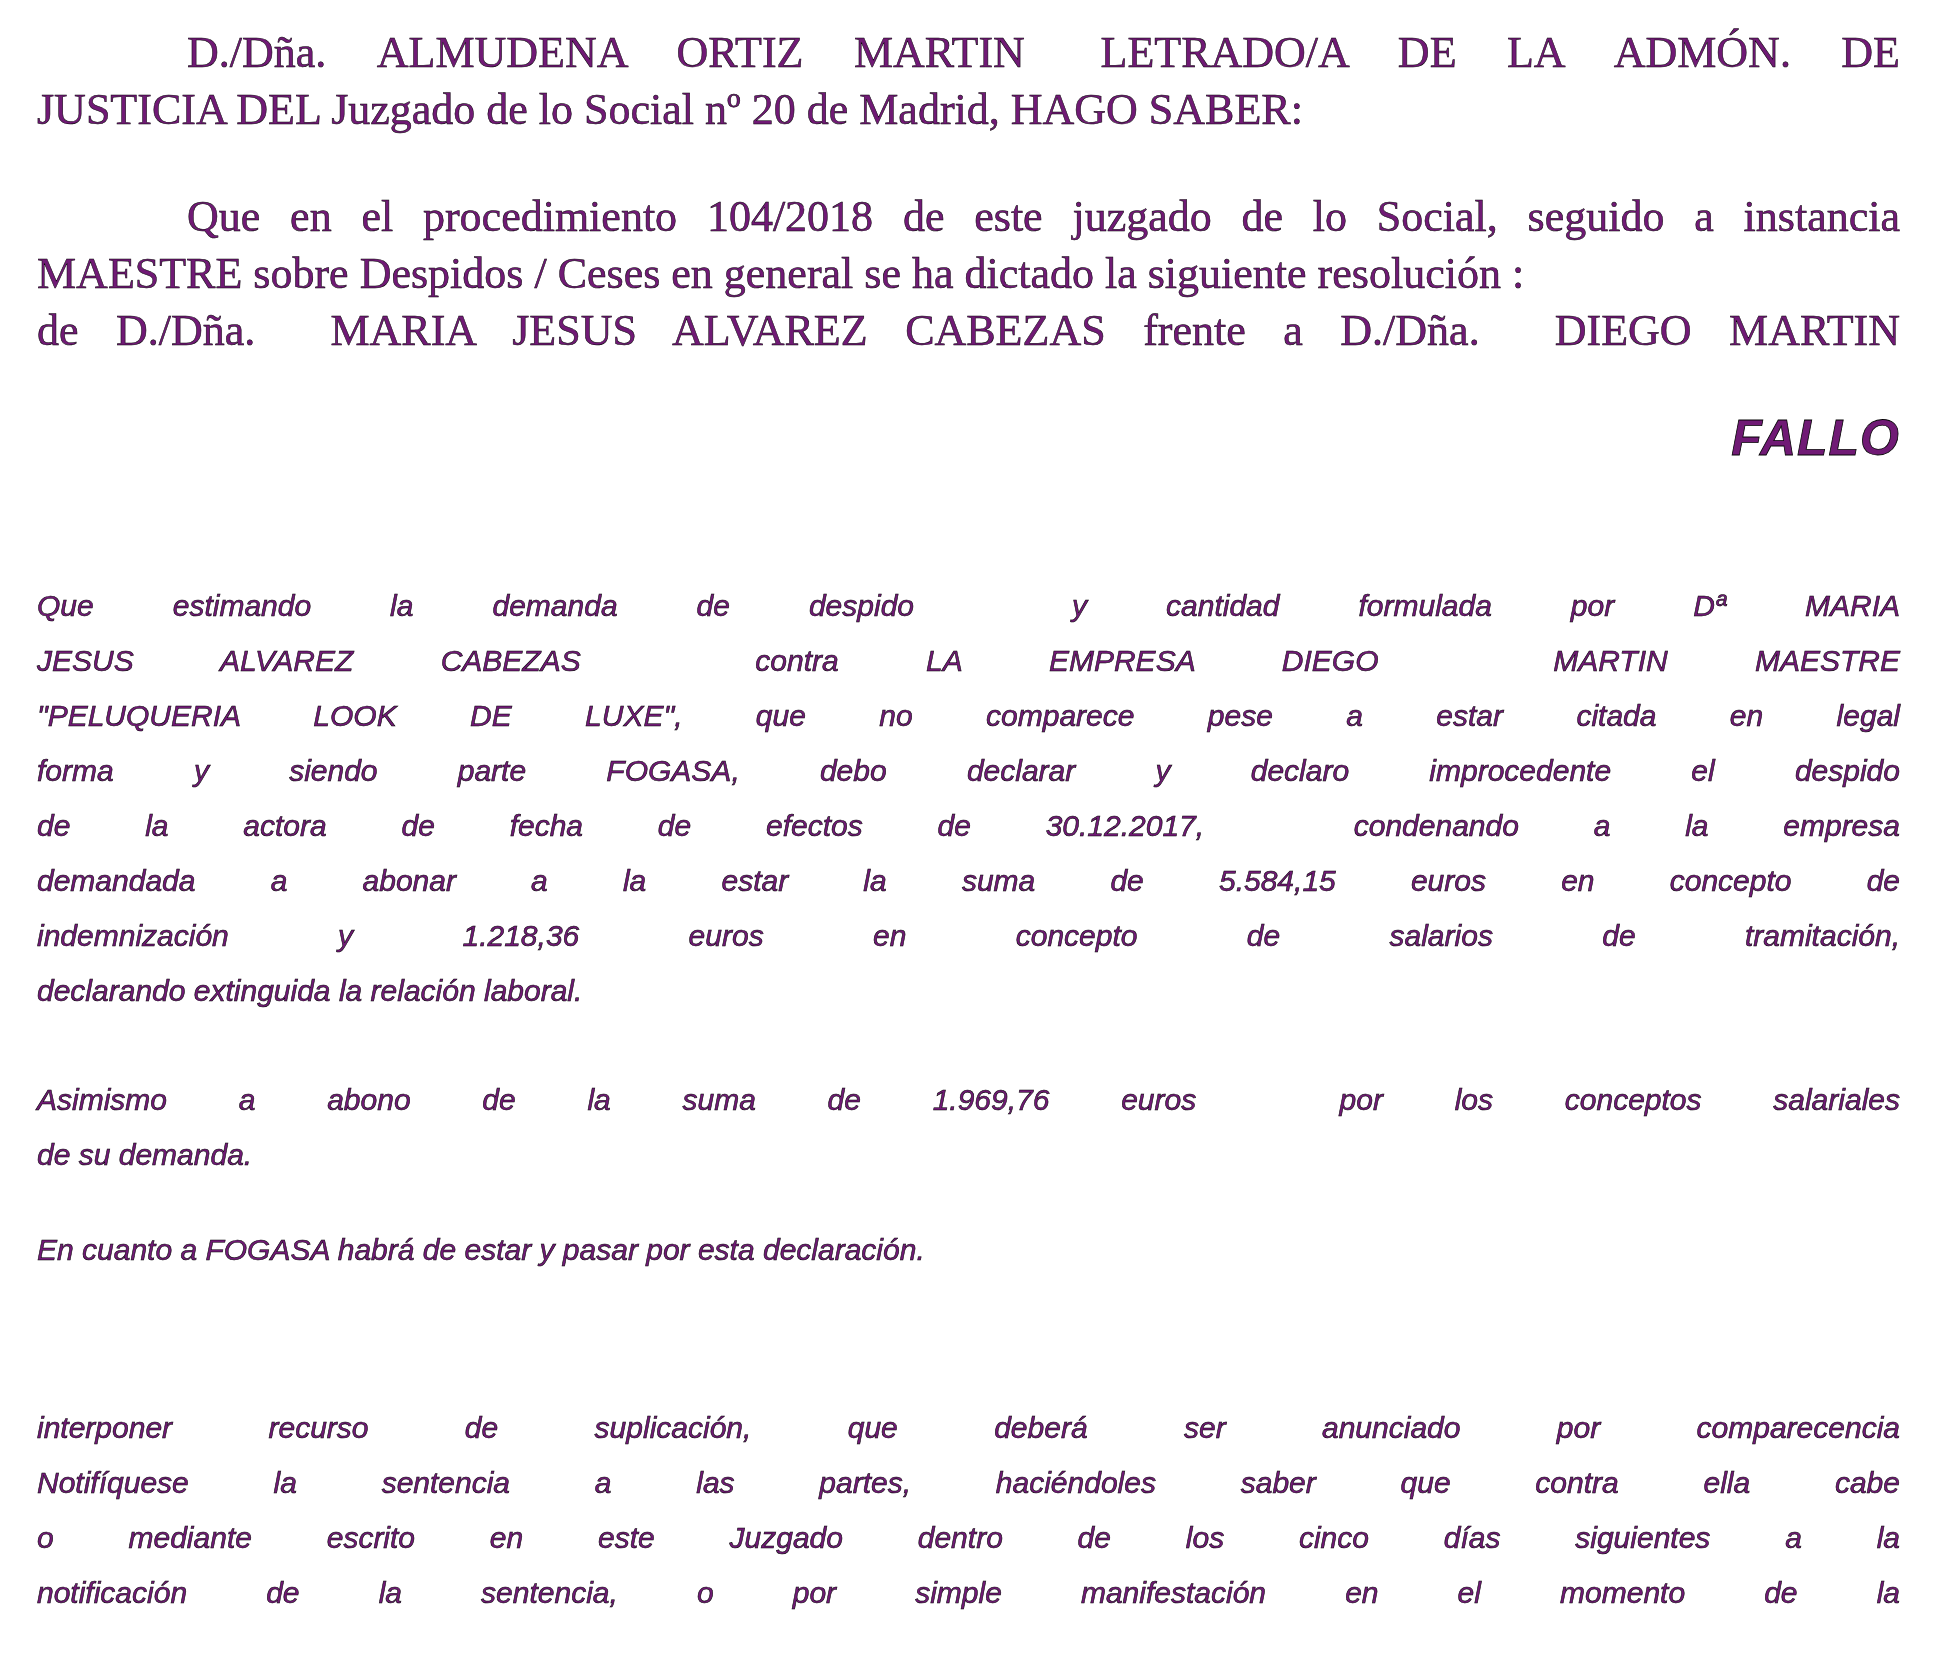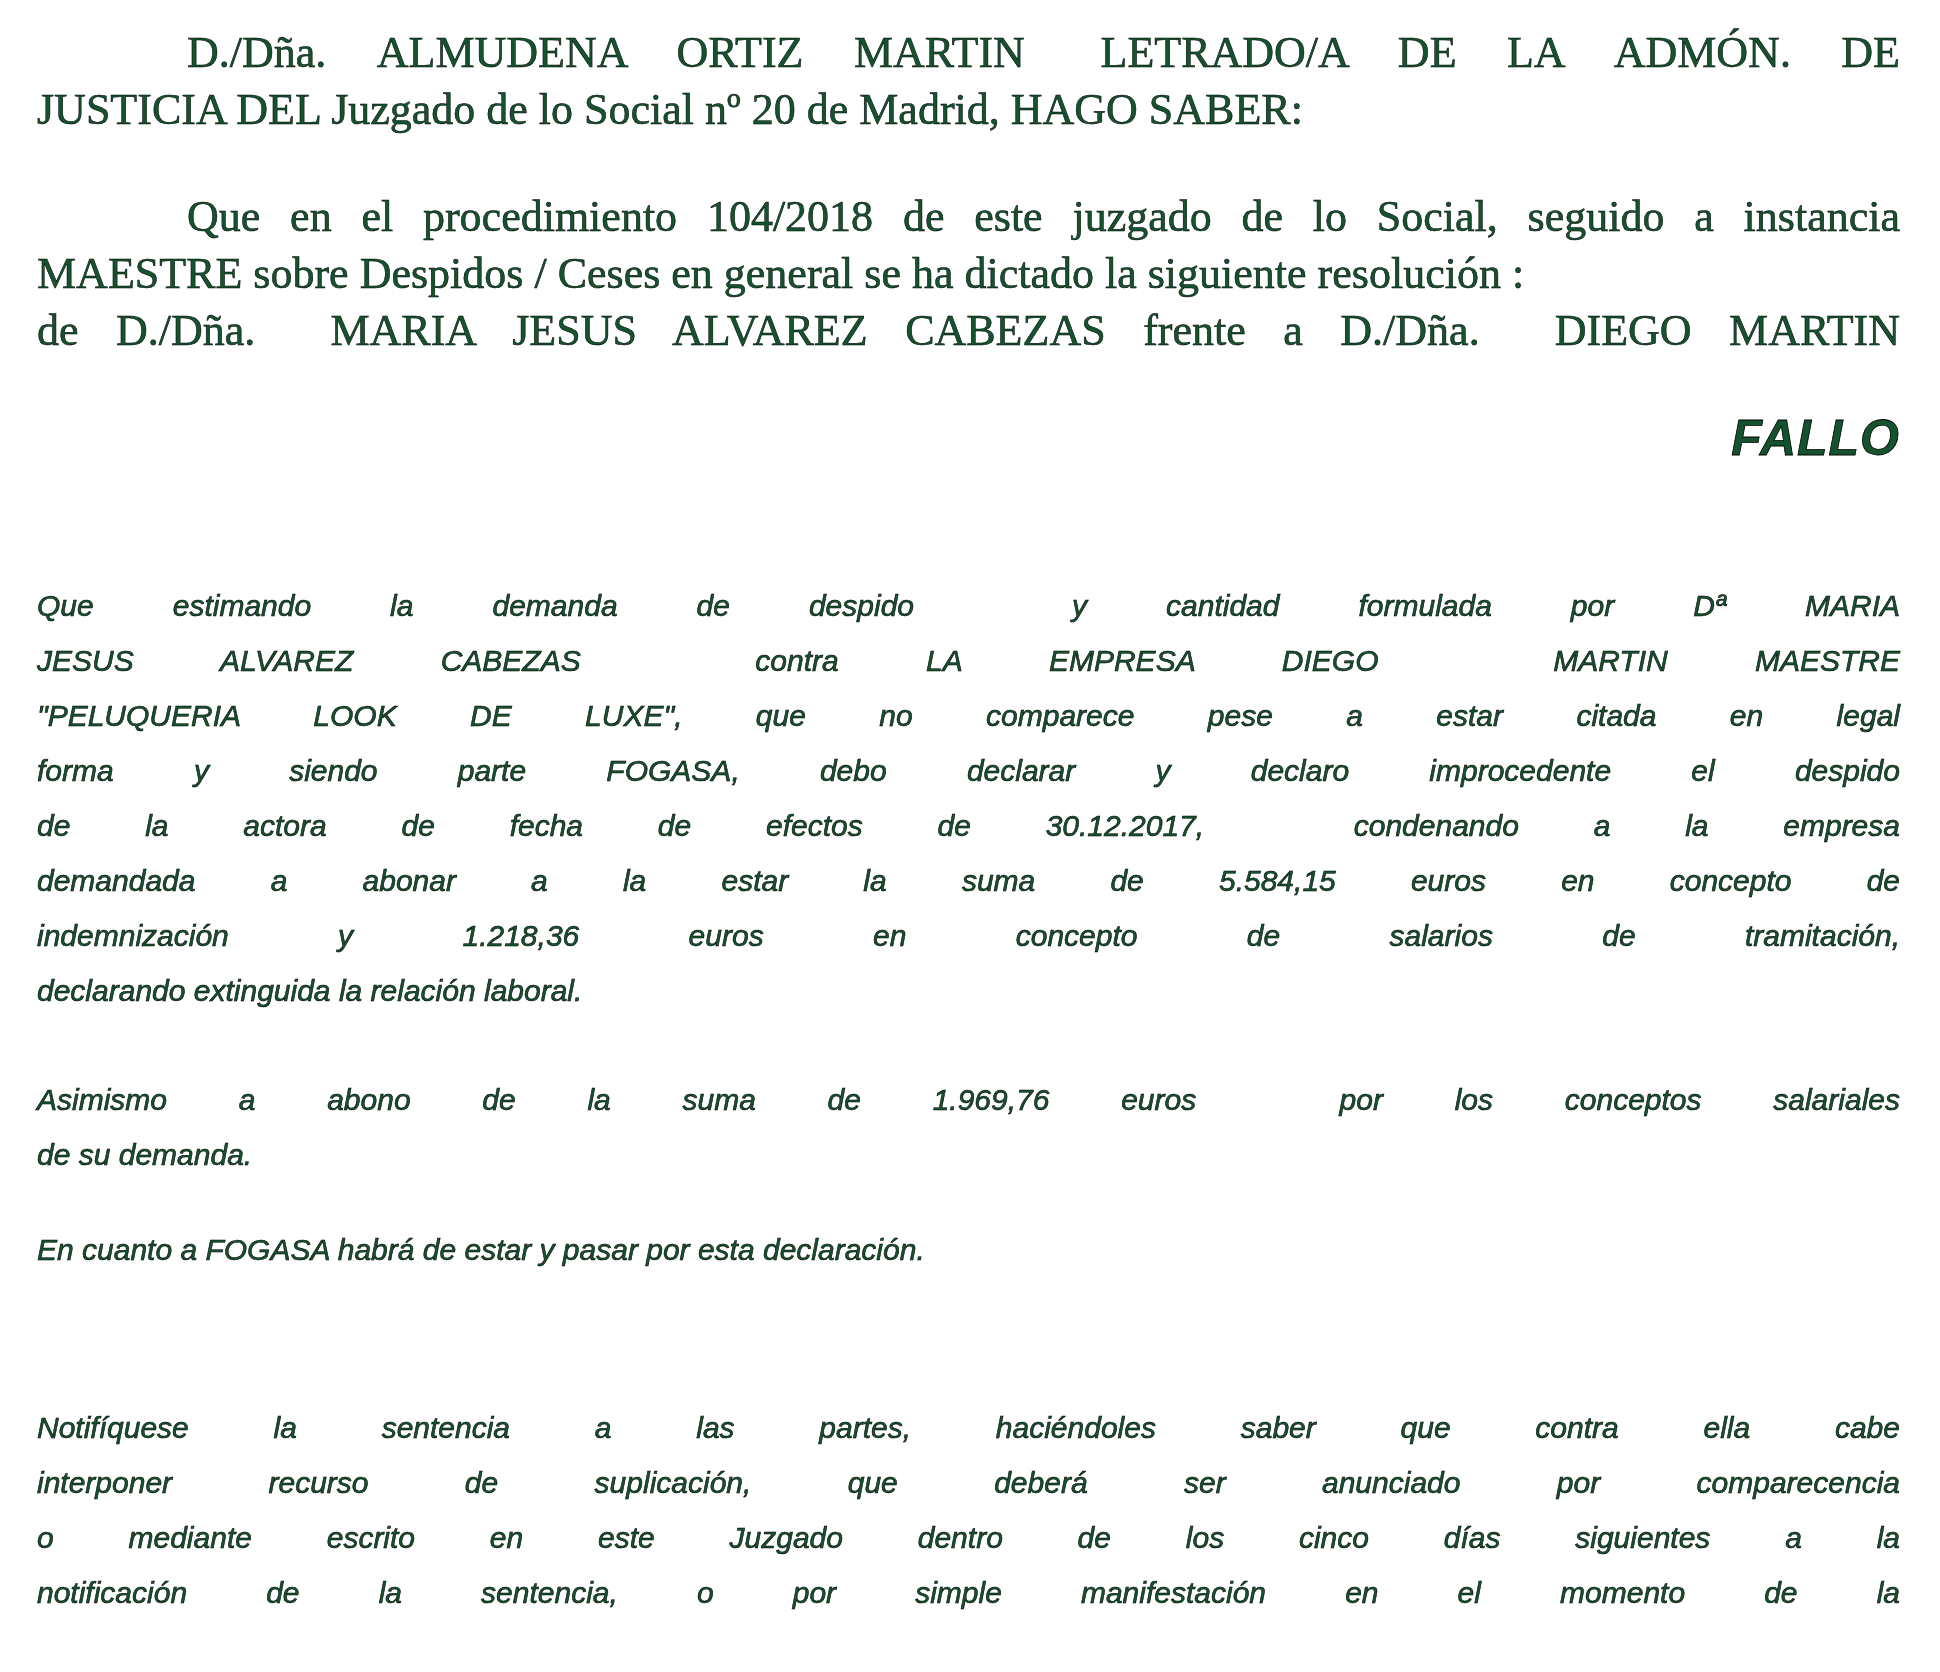--- a/index.html
+++ b/index.html
@@ -7,21 +7,21 @@
     padding: 0;
     background: #ffffff;
   }
   .page {
     position: relative;
     width: 1940px;
     height: 1672px;
     box-sizing: border-box;
     padding: 24px 40px 0 37px;
     background: #ffffff;
-    color: #14532d;
+    color: #701a75;
     overflow: hidden;
   }
   
   .serif {
     font-family: "Liberation Serif", serif;
     font-size: 44px;
     line-height: 57px;
     -webkit-text-stroke: 0.5px #000;
   }
   
@@ -91,19 +91,19 @@
   <div class="para sans" id="p-abono">
     <div class="line">Asimismo a abono de la suma de 1.969,76 euros &nbsp;por los conceptos salariales</div>
     <div class="line last">de su demanda.</div>
   </div>
 
   <div class="para sans" id="p-fogasa">
     <div class="line last">En cuanto a FOGASA habrá de estar y pasar por esta declaración.</div>
   </div>
 
   <div class="para sans" id="p-notifica">
+    <div class="line">interponer recurso de suplicación, que deberá ser anunciado por comparecencia</div>
     <div class="line">Notifíquese la sentencia a las partes, haciéndoles saber que contra ella cabe</div>
-    <div class="line">interponer recurso de suplicación, que deberá ser anunciado por comparecencia</div>
     <div class="line">o mediante escrito en este Juzgado dentro de los cinco días siguientes a la</div>
     <div class="line">notificación de la sentencia, o por simple manifestación en el momento de la</div>
   </div>
 
 </div>
 
 </body></html>

